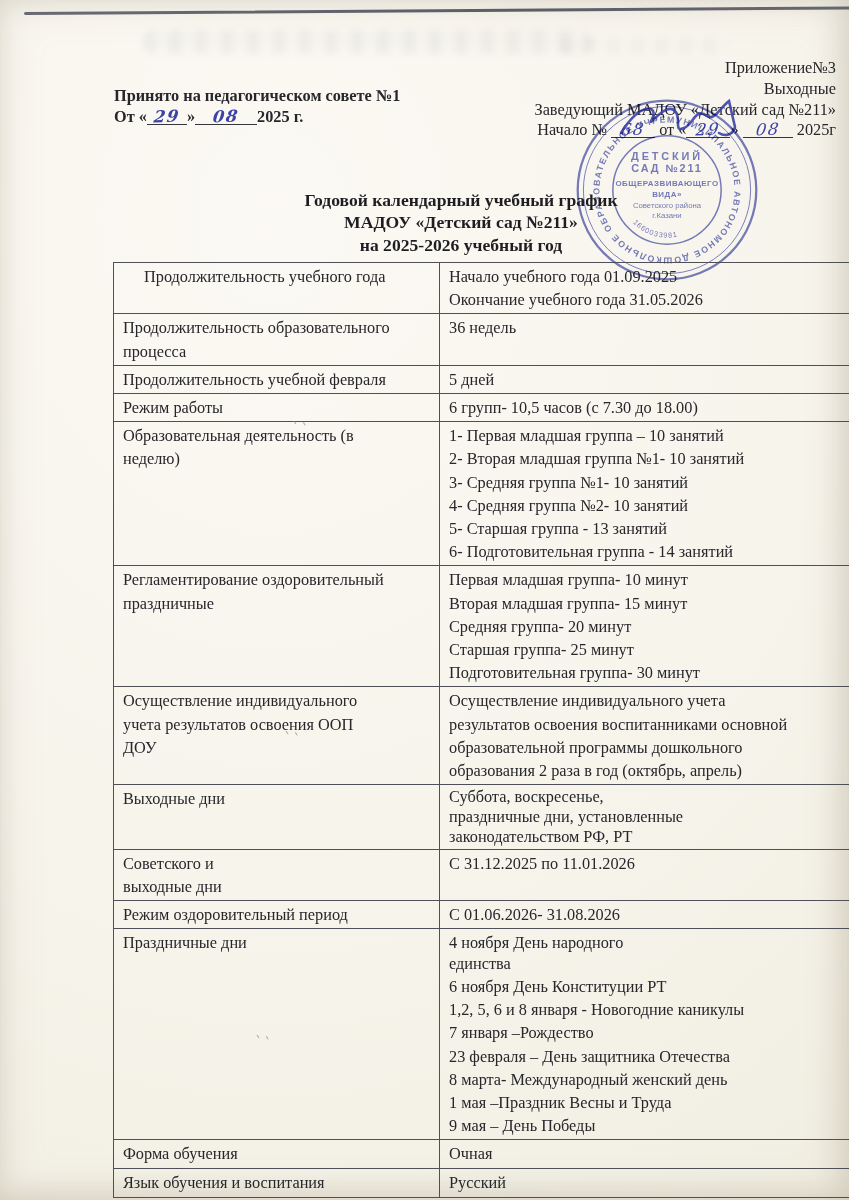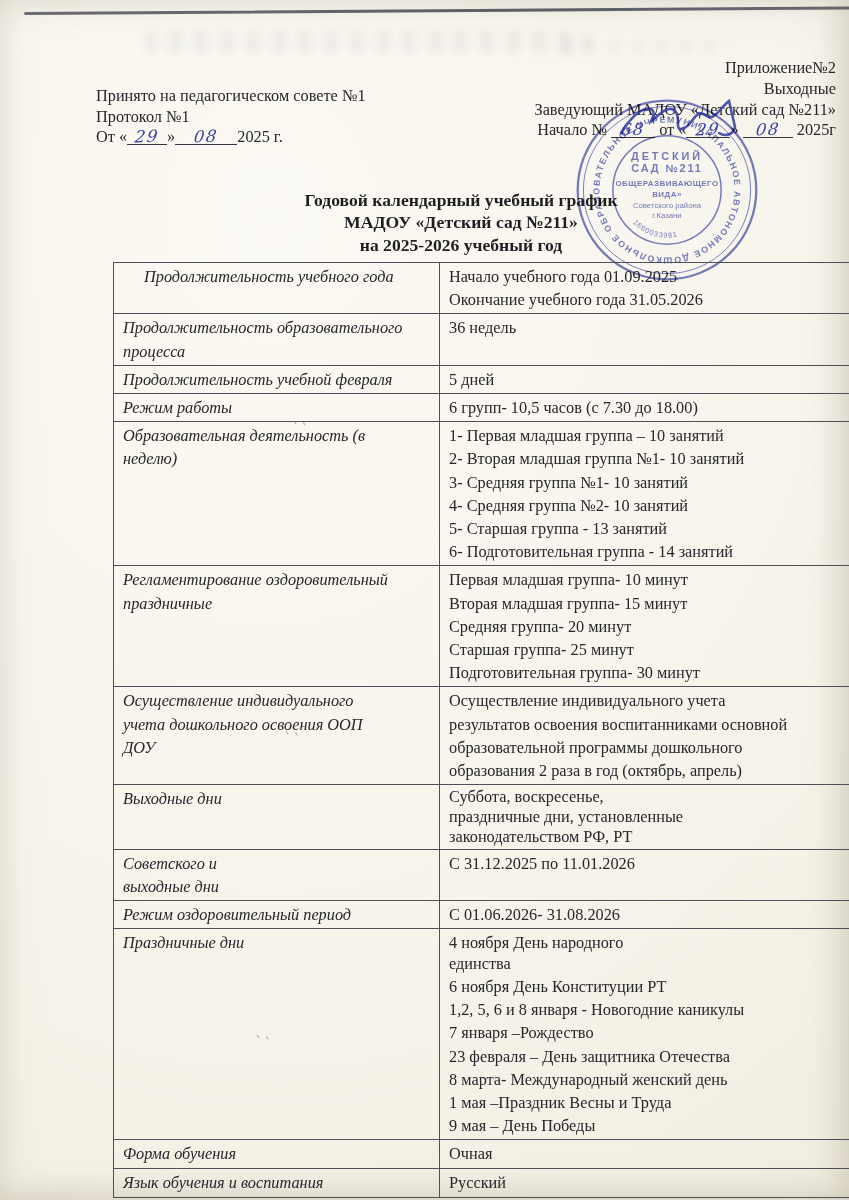--- a/index.html
+++ b/index.html
@@ -23,21 +23,21 @@
   .ghost{
     position:absolute;left:142px;top:30px;width:450px;height:24px;
     background:repeating-linear-gradient(90deg, rgba(110,112,120,.14) 0 14px, rgba(110,112,120,.03) 14px 26px);
     filter:blur(3.5px);border-radius:12px;opacity:.55;
   }
   .ghost2{
     position:absolute;left:560px;top:38px;width:170px;height:16px;
     background:repeating-linear-gradient(90deg, rgba(110,112,120,.10) 0 10px, rgba(110,112,120,.02) 12px 24px);
     filter:blur(3.5px);border-radius:10px;opacity:.5;
   }
-  .hdr-left{position:absolute;left:96px;top:86px;font-size:16.3px;line-height:20.6px;}
+  .hdr-left{position:absolute;left:114px;top:86px;font-size:16.3px;line-height:20.6px;font-weight:bold;}
   .hdr-right{position:absolute;right:13px;top:58px;text-align:right;font-size:16.3px;line-height:20.8px;}
   .u-slot{
     display:inline-block;text-align:center;
     border-bottom:1.6px solid #34353d;
     line-height:15px;
   }
   .ink{
     font-family:"DejaVu Serif", serif;
     font-style:italic;
     color:#3c42a6;
@@ -56,21 +56,21 @@
   table.sched{
     position:absolute;left:113px;top:262px;width:723px;
     border-collapse:collapse;table-layout:fixed;
     font-size:16.3px;color:#26262b;
   }
   table.sched td{
     border:1.4px solid #4f5057;
     vertical-align:top;
     padding:2px 8px 2px 9px;
   }
-  td.c1{width:287px;font-style:italic;}
+  td.c1{width:287px;}
   td.c2{width:436px;}
   .line{line-height:23.2px;}
   tr.row-0{height:46px;} tr.row-1{height:44px;} tr.row-2{height:28px;}
   tr.row-3{height:28px;} tr.row-4{height:141px;} tr.row-5{height:118px;}
   tr.row-6{height:88px;} tr.row-7{height:60px;} tr.row-8{height:45px;}
   tr.row-9{height:28px;} tr.row-10{height:208px;} tr.row-11{height:28px;}
   tr.row-12{height:29px;}
   tr.row-0 td.c1{padding-left:30px;}
   tr.row-7 td.c2 .line{line-height:19.8px;}
   tr.row-10 td.c2 .line-1{line-height:20.5px;}
@@ -92,28 +92,27 @@
 <body>
 
 <div class="page">
 
   <div class="scanline"></div>
   <div class="ghost"></div>
   <div class="ghost2"></div>
 
   <div class="hdr-left">
     <div>Принято на педагогическом совете №1</div>
-    <div>Протокол №1</div>
     <div>
       <span>От «</span><span class="u-slot" style="width:40px"><span class="ink">29</span></span><span>»</span><span class="u-slot" style="width:62px"><span class="ink">08</span></span><span>2025 г.</span>
     </div>
   </div>
 
   <div class="hdr-right">
-    <div>Приложение№2</div>
+    <div>Приложение№3</div>
     <div>Выходные</div>
     <div>Заведующий МАДОУ «Детский сад №211»</div>
     <div>
       <span>Начало №</span>
       <span class="u-slot" style="width:44px"><span class="ink">68</span></span>
       <span>от «</span><span class="u-slot" style="width:44px"><span class="ink">29</span></span><span>»</span>
       <span class="u-slot" style="width:50px"><span class="ink">08</span></span>
       <span>2025г</span>
     </div>
   </div>
@@ -213,21 +212,21 @@
             <div class="line line-1">Вторая младшая группа- 15 минут</div>
             <div class="line line-2">Средняя группа- 20 минут</div>
             <div class="line line-3">Старшая группа- 25 минут</div>
             <div class="line line-4">Подготовительная группа- 30 минут</div>
           </td>
     </tr>
 
     <tr class="row-6">
       <td class="c1">
             <div class="line line-0">Осуществление индивидуального</div>
-            <div class="line line-1">учета дошкольного освоения ООП</div>
+            <div class="line line-1">учета результатов освоения ООП</div>
             <div class="line line-2">ДОУ</div>
           </td>
       <td class="c2">
             <div class="line line-0">Осуществление индивидуального учета</div>
             <div class="line line-1">результатов освоения воспитанниками основной</div>
             <div class="line line-2">образовательной программы дошкольного</div>
             <div class="line line-3">образования 2 раза в год (октябрь, апрель)</div>
           </td>
     </tr>
 

